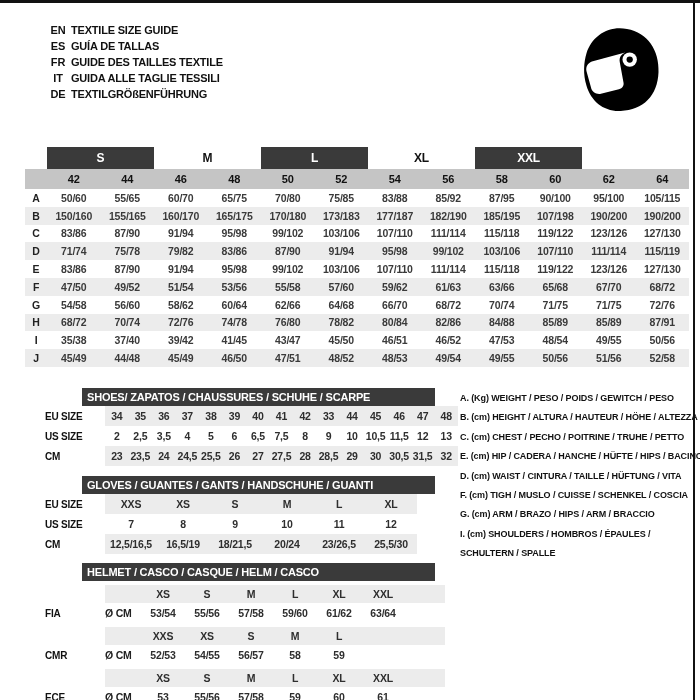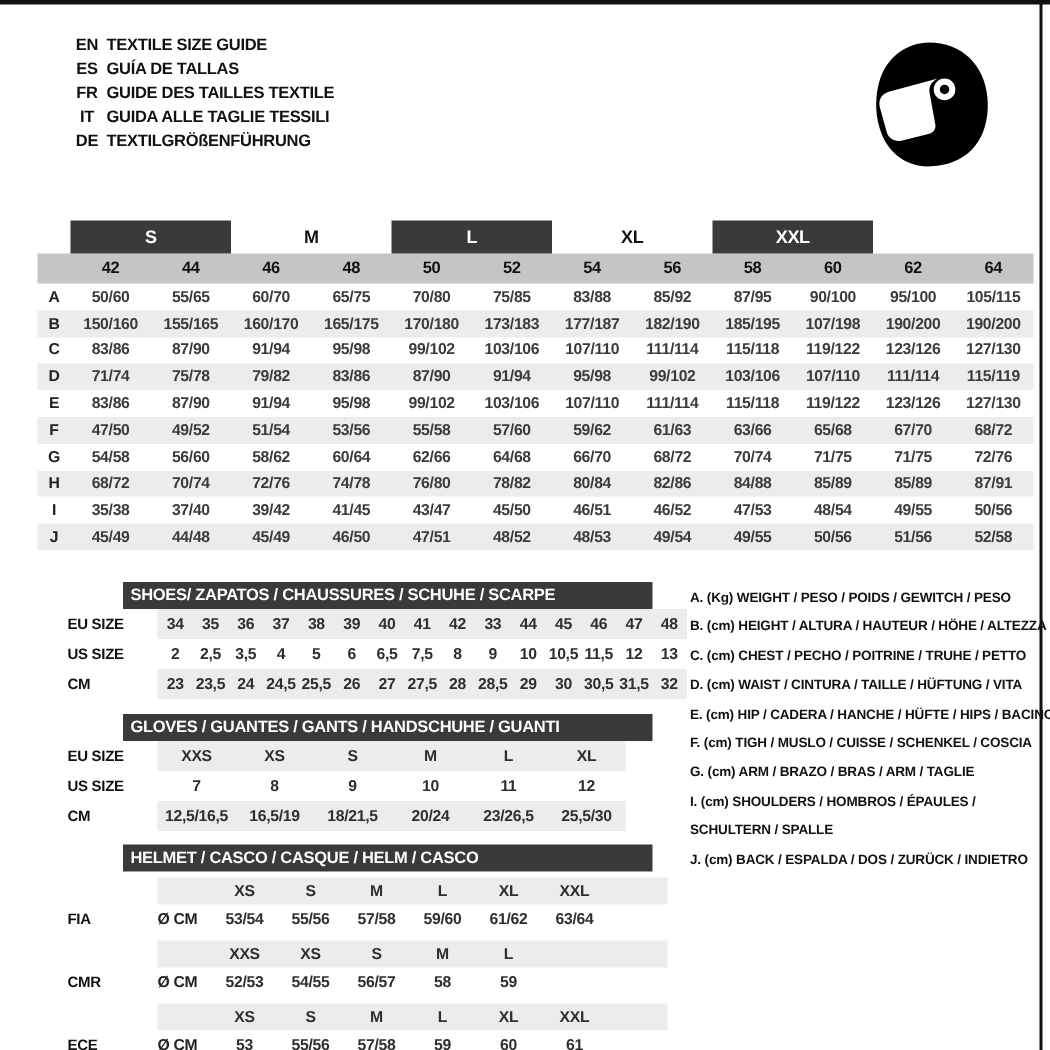--- a/index.html
+++ b/index.html
@@ -449,32 +449,29 @@
       <div class="legend-item">
         <div class="legend-line">A. (Kg) WEIGHT / PESO / POIDS / GEWITCH / PESO</div>
       </div>
       <div class="legend-item">
         <div class="legend-line">B. (cm) HEIGHT / ALTURA / HAUTEUR / HÖHE / ALTEZZA</div>
       </div>
       <div class="legend-item">
         <div class="legend-line">C. (cm) CHEST / PECHO / POITRINE / TRUHE / PETTO</div>
       </div>
       <div class="legend-item">
+        <div class="legend-line">E. (cm) HIP / CADERA / HANCHE / HÜFTE / HIPS / BACINO</div>
+      </div>
+      <div class="legend-item">
         <div class="legend-line">D. (cm) WAIST / CINTURA / TAILLE / HÜFTUNG / VITA</div>
       </div>
       <div class="legend-item">
-        <div class="legend-line">E. (cm) HIP / CADERA / HANCHE / HÜFTE / HIPS / BACINO</div>
-      </div>
-      <div class="legend-item">
         <div class="legend-line">F. (cm) TIGH / MUSLO / CUISSE / SCHENKEL / COSCIA</div>
       </div>
       <div class="legend-item">
-        <div class="legend-line">G. (cm) ARM / BRAZO / BRAS / ARM / TAGLIE</div>
+        <div class="legend-line">G. (cm) ARM / BRAZO / HIPS / ARM / BRACCIO</div>
       </div>
       <div class="legend-item">
         <div class="legend-line">I. (cm) SHOULDERS / HOMBROS / ÉPAULES /</div>
         <div class="legend-line">SCHULTERN / SPALLE</div>
       </div>
-      <div class="legend-item">
-        <div class="legend-line">J. (cm) BACK / ESPALDA / DOS / ZURÜCK / INDIETRO</div>
-      </div>
     </div>
 </div>
 
 </body></html>

